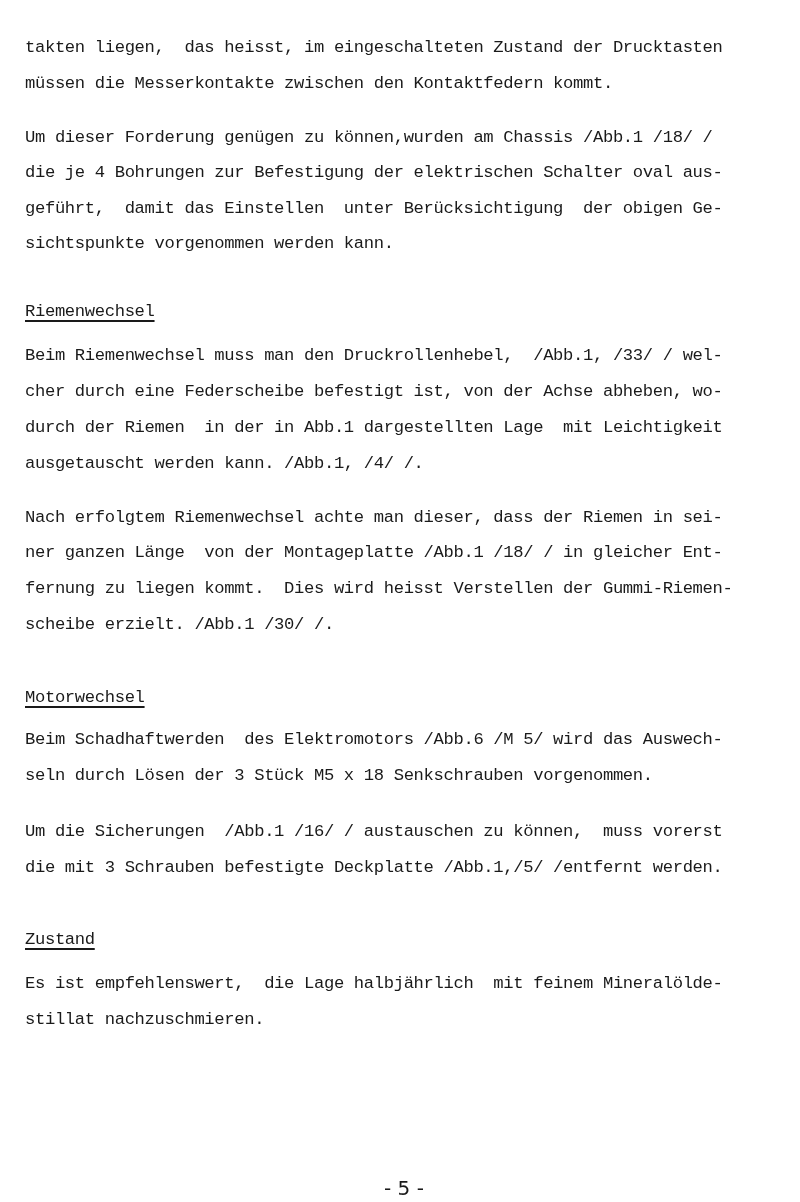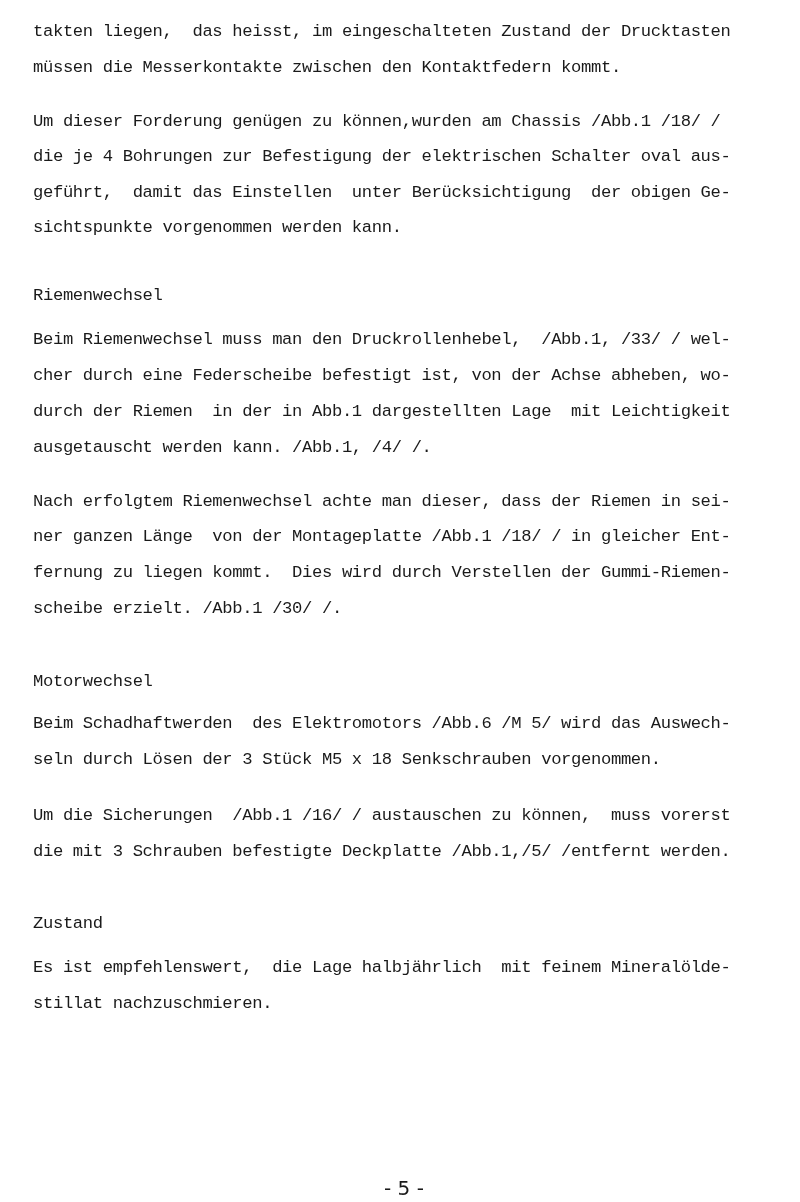--- a/index.html
+++ b/index.html
@@ -1,19 +1,19 @@
 <!DOCTYPE html>
 <html><head>
 <meta charset="utf-8">
 <style>
   html, body { margin:0; padding:0; background:#ffffff; }
   body { width:800px; height:1202px; position:relative; overflow:hidden;
          font-family:"Liberation Mono","DejaVu Sans Mono",monospace; color:#1a1a1a; }
-  .line { position:absolute; left:33px; font-size:17.2px; white-space:pre; letter-spacing:-0.35px; line-height:20px; }
-  .heading { text-decoration-thickness:2px; text-underline-offset:4px; }
+  .line { position:absolute; left:25px; font-size:17.2px; white-space:pre; letter-spacing:-0.35px; line-height:20px;margin-top:16px; }
+  .heading { text-decoration:underline; text-decoration-thickness:2px; text-underline-offset:4px; }
   .pagenum { position:absolute; left:384px; top:1176px; font-family:"DejaVu Sans",sans-serif; font-size:20px; white-space:pre; }
 </style>
 </head>
 <body>
 
 <div>
   <div>
     <div class="line" style="top:22px">takten liegen,  das heisst, im eingeschalteten Zustand der Drucktasten</div>
     <div class="line" style="top:58px">müssen die Messerkontakte zwischen den Kontaktfedern kommt.</div>
   </div>
@@ -27,21 +27,21 @@
 
   <div>
     <div class="line heading" style="top:286px">Riemenwechsel</div>
     <div class="line" style="top:330px">Beim Riemenwechsel muss man den Druckrollenhebel,  /Abb.1, /33/ / wel-</div>
     <div class="line" style="top:366px">cher durch eine Federscheibe befestigt ist, von der Achse abheben, wo-</div>
     <div class="line" style="top:402px">durch der Riemen  in der in Abb.1 dargestellten Lage  mit Leichtigkeit</div>
     <div class="line" style="top:438px">ausgetauscht werden kann. /Abb.1, /4/ /.</div>
 
     <div class="line" style="top:492px">Nach erfolgtem Riemenwechsel achte man dieser, dass der Riemen in sei-</div>
     <div class="line" style="top:527px">ner ganzen Länge  von der Montageplatte /Abb.1 /18/ / in gleicher Ent-</div>
-    <div class="line" style="top:563px">fernung zu liegen kommt.  Dies wird durch Verstellen der Gummi-Riemen-</div>
+    <div class="line" style="top:563px">fernung zu liegen kommt.  Dies wird heisst Verstellen der Gummi-Riemen-</div>
     <div class="line" style="top:599px">scheibe erzielt. /Abb.1 /30/ /.</div>
   </div>
 
   <div>
     <div class="line heading" style="top:672px">Motorwechsel</div>
     <div class="line" style="top:714px">Beim Schadhaftwerden  des Elektromotors /Abb.6 /M 5/ wird das Auswech-</div>
     <div class="line" style="top:750px">seln durch Lösen der 3 Stück M5 x 18 Senkschrauben vorgenommen.</div>
 
     <div class="line" style="top:806px">Um die Sicherungen  /Abb.1 /16/ / austauschen zu können,  muss vorerst</div>
     <div class="line" style="top:842px">die mit 3 Schrauben befestigte Deckplatte /Abb.1,/5/ /entfernt werden.</div>

